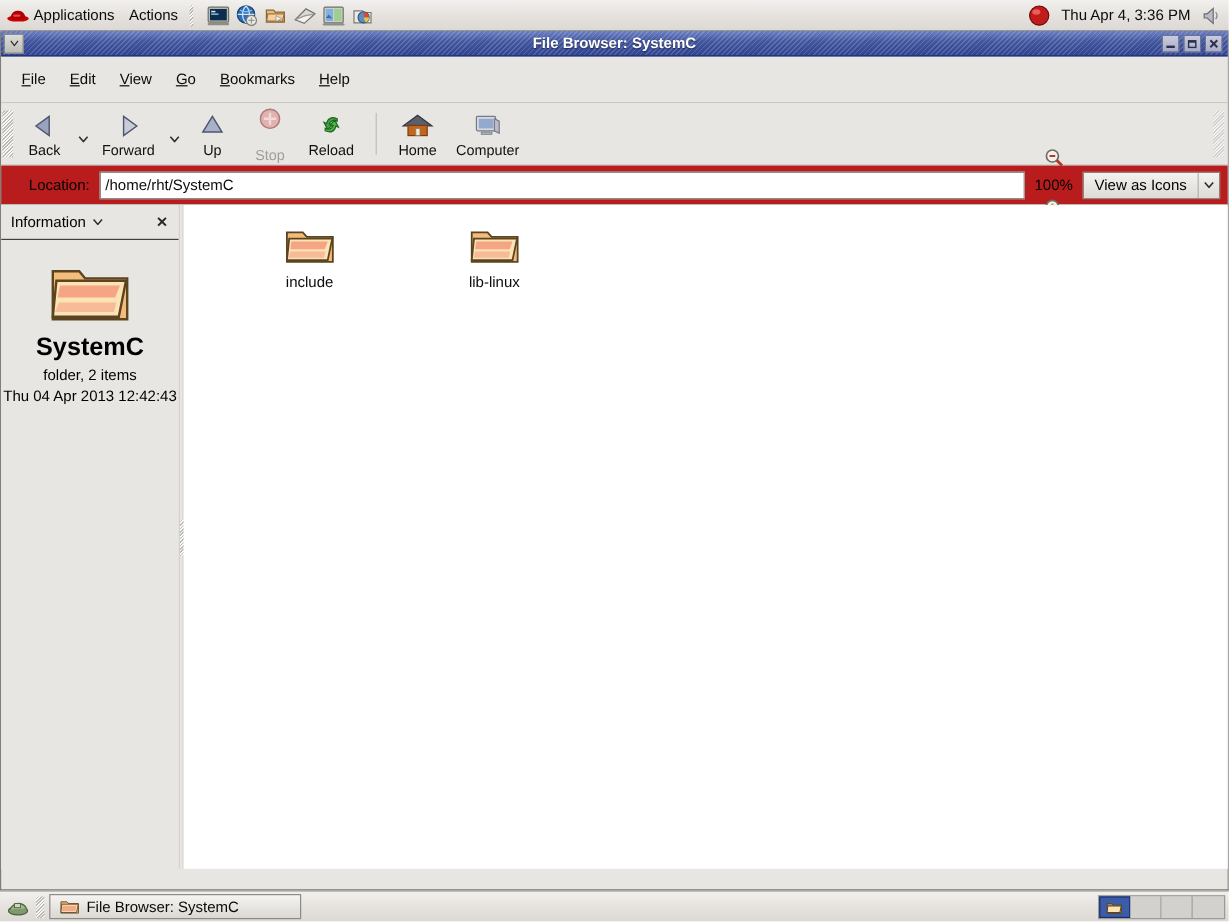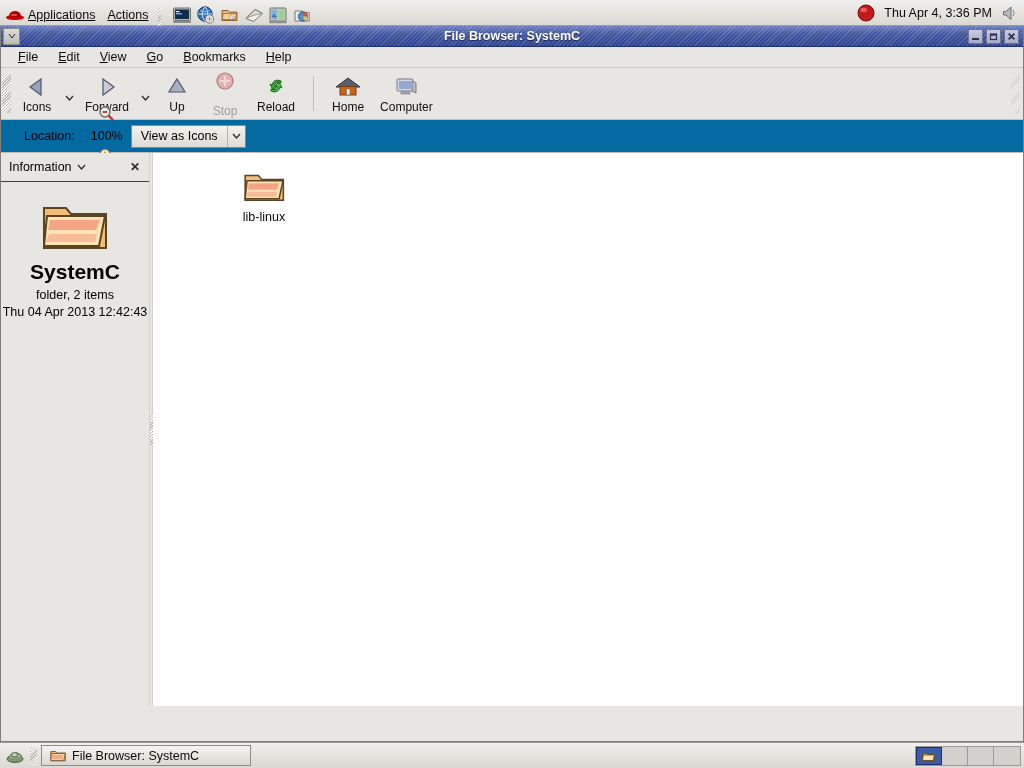--- a/index.html
+++ b/index.html
@@ -12,21 +12,21 @@
   }
   #screen { position:relative; width:1024px; height:768px; }
 
   
   .top-panel {
     position:absolute; left:0; top:0; width:1024px; height:26px;
     background: linear-gradient(to bottom,#f2f0ee 0%,#e7e4e0 45%,#dcd8d4 100%);
     border-bottom:1px solid #9a9a94;
     display:flex; align-items:center;
   }
-  .panel-left { display:flex; align-items:flex-end; height:26px;text-decoration:underline; }
+  .panel-left { display:flex; align-items:center; height:26px; }
   .panel-right { margin-left:auto; display:flex; align-items:center; height:26px; padding-right:4px;text-align:right; }
   .menu-applet {
     display:flex; align-items:center; gap:4px;
     padding:2px 6px; height:22px; font-size:12.5px; color:#0b0b0b;
   }
   .rh-logo { width:18px; height:14px; position:relative; display:inline-block; }
   .rh-logo .brim {
     position:absolute; left:0; bottom:2px; width:18px; height:5px;
     background:#cc0000; border-radius:9px/3px;
   }
@@ -82,21 +82,21 @@
   .tb-btn {
     width:15px; height:15px;
     background:linear-gradient(to bottom,#c9ccdd,#a8adc6);
     border:1px solid #6c7291;
     display:flex; align-items:center; justify-content:center;
   }
   .tb-btn svg { display:block; }
 
   
   .menubar {
-    height:21px; display:flex; align-items:center;
+    height:39px; display:flex; align-items:center;
     background:#e8e6e3; border-bottom:1px solid #cbc8c4;
     padding-left:8px; gap:2px;
   }
   .menu-item {
     padding:3px 9px; font-size:12.5px; color:#0b0b0b; white-space:nowrap;
   }
   .menu-item u { text-decoration:underline; }
 
   
   .toolbar {
@@ -124,21 +124,21 @@
   .tb-flex { flex:1; }
   .tb-rgrip {
     width:9px; margin:6px 3px;
     background-image: repeating-linear-gradient(135deg,#ffffff 0 1px,#b8b8b2 1px 2px);
     opacity:.45;
   }
 
   
   .locbar {
     height:33px; display:flex; align-items:center;
-    background:#0369a1; border-bottom:1px solid #bfbcb8;
+    background:#b91c1c; border-bottom:1px solid #bfbcb8;
     padding:0 6px 0 0;
   }
   .loc-label { font-size:12.5px; padding:0 8px 0 10px; white-space:nowrap; }
   .loc-input {
     flex:1; height:23px;
     background:#ffffff;
     border:1px solid #8e8b87;
     border-top-color:#73706c; border-left-color:#73706c;
     display:flex; align-items:center; padding:0 4px;
     font-size:12.5px; color:#0b0b0b;
@@ -392,21 +392,21 @@
       <div class="menu-item"><u>H</u>elp</div>
     </div>
 
     <div class="toolbar">
       <div class="grip"></div>
 
       <div class="tbitem">
         <svg width="26" height="24" viewBox="0 0 26 24">
           <path d="M17 4 L6 12 L17 20 Z" fill="#9aa3bc" stroke="#4e5670" stroke-width="1.2"></path>
         </svg>
-        <span class="lbl">Icons</span>
+        <span class="lbl">Back</span>
       </div>
       <div class="tbarrow">
         <svg width="9" height="6" viewBox="0 0 9 6">
           <path d="M1 1 L4.5 5 L8 1" stroke="#2c2c2a" fill="none" stroke-width="1.3"></path>
         </svg>
       </div>
 
       <div class="tbitem">
         <svg width="26" height="24" viewBox="0 0 26 24">
           <path d="M9 4 L20 12 L9 20 Z" fill="#c9ccd8" stroke="#4e5670" stroke-width="1.2"></path>
@@ -463,20 +463,23 @@
         <span class="lbl">Computer</span>
       </div>
 
       <div class="tb-flex"></div>
       <div class="tb-rgrip"></div>
     </div>
 
     <div class="locbar">
       <div class="grip" style="margin-left:2px;"></div>
       <div class="loc-label">Location:</div>
+      <div class="loc-input" title="Type a location">
+        <span>/home/rht/SystemC</span>
+      </div>
       <div class="zoomctl">
         <span>
           <svg width="17" height="17" viewBox="0 0 17 17">
             <circle cx="7" cy="7" r="5" fill="#f4f1ea" stroke="#6b6b66" stroke-width="1.4"></circle>
             <path d="M10.6 10.6 L15 15" stroke="#b03a2e" stroke-width="2.4"></path>
             <path d="M4.6 7 h4.8" stroke="#b03a2e" stroke-width="1.8"></path>
           </svg>
         </span>
         <span class="pct">100%</span>
         <span>
@@ -523,20 +526,29 @@
         </div>
       </div>
 
       <div class="splitter">
         <div class="handle"></div>
       </div>
 
       <div class="content">
         <div class="icon-grid">
 
+          <div class="fileicon" style="margin-left:38px;">
+            <svg class="folder-sm" viewBox="0 0 44 36">
+              <path d="M2 7 h14 l3.5 4 h23 v22 H2 Z" fill="#f3bc7a" stroke="#5c4420" stroke-width="1.6"></path>
+              <path d="M4 12.5 h38 l-4 19 H2 Z" fill="#fbe3b6" stroke="#5c4420" stroke-width="1.6"></path>
+              <path d="M6 15 h32 l-2.6 7 H5 Z" fill="#f59a7b" opacity=".85"></path>
+              <path d="M5 24 h31 l-1.4 5.5 H3.6 Z" fill="#f6a98a" opacity=".7"></path>
+            </svg>
+            <span class="fname">include</span>
+          </div>
 
           <div class="fileicon" style="margin-left:44px;">
             <svg class="folder-sm" viewBox="0 0 44 36">
               <path d="M2 7 h14 l3.5 4 h23 v22 H2 Z" fill="#f3bc7a" stroke="#5c4420" stroke-width="1.6"></path>
               <path d="M4 12.5 h38 l-4 19 H2 Z" fill="#fbe3b6" stroke="#5c4420" stroke-width="1.6"></path>
               <path d="M6 15 h32 l-2.6 7 H5 Z" fill="#f59a7b" opacity=".85"></path>
               <path d="M5 24 h31 l-1.4 5.5 H3.6 Z" fill="#f6a98a" opacity=".7"></path>
             </svg>
             <span class="fname">lib-linux</span>
           </div>

